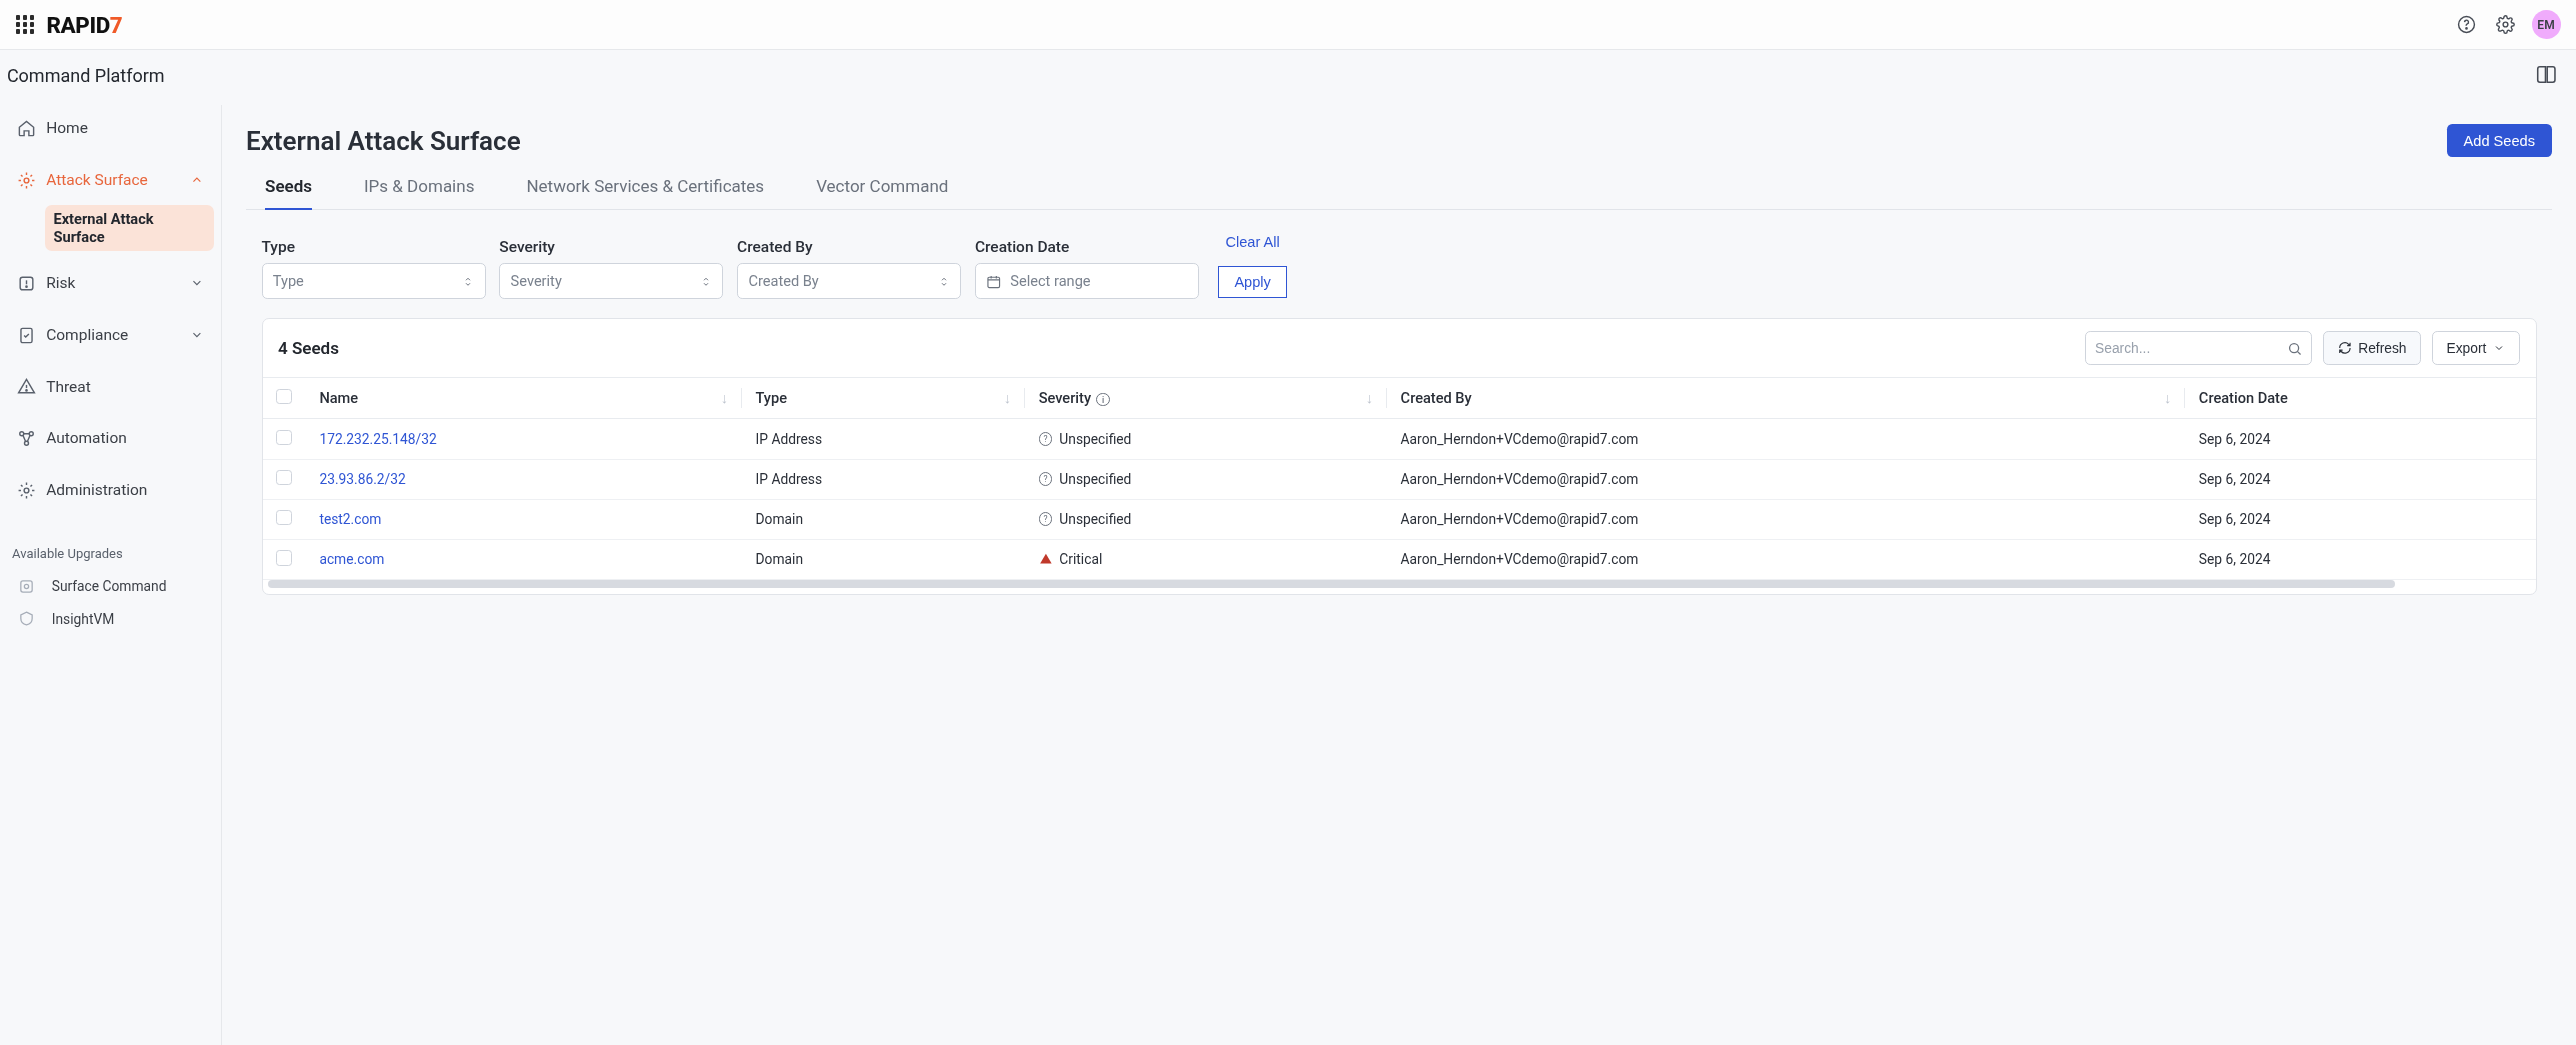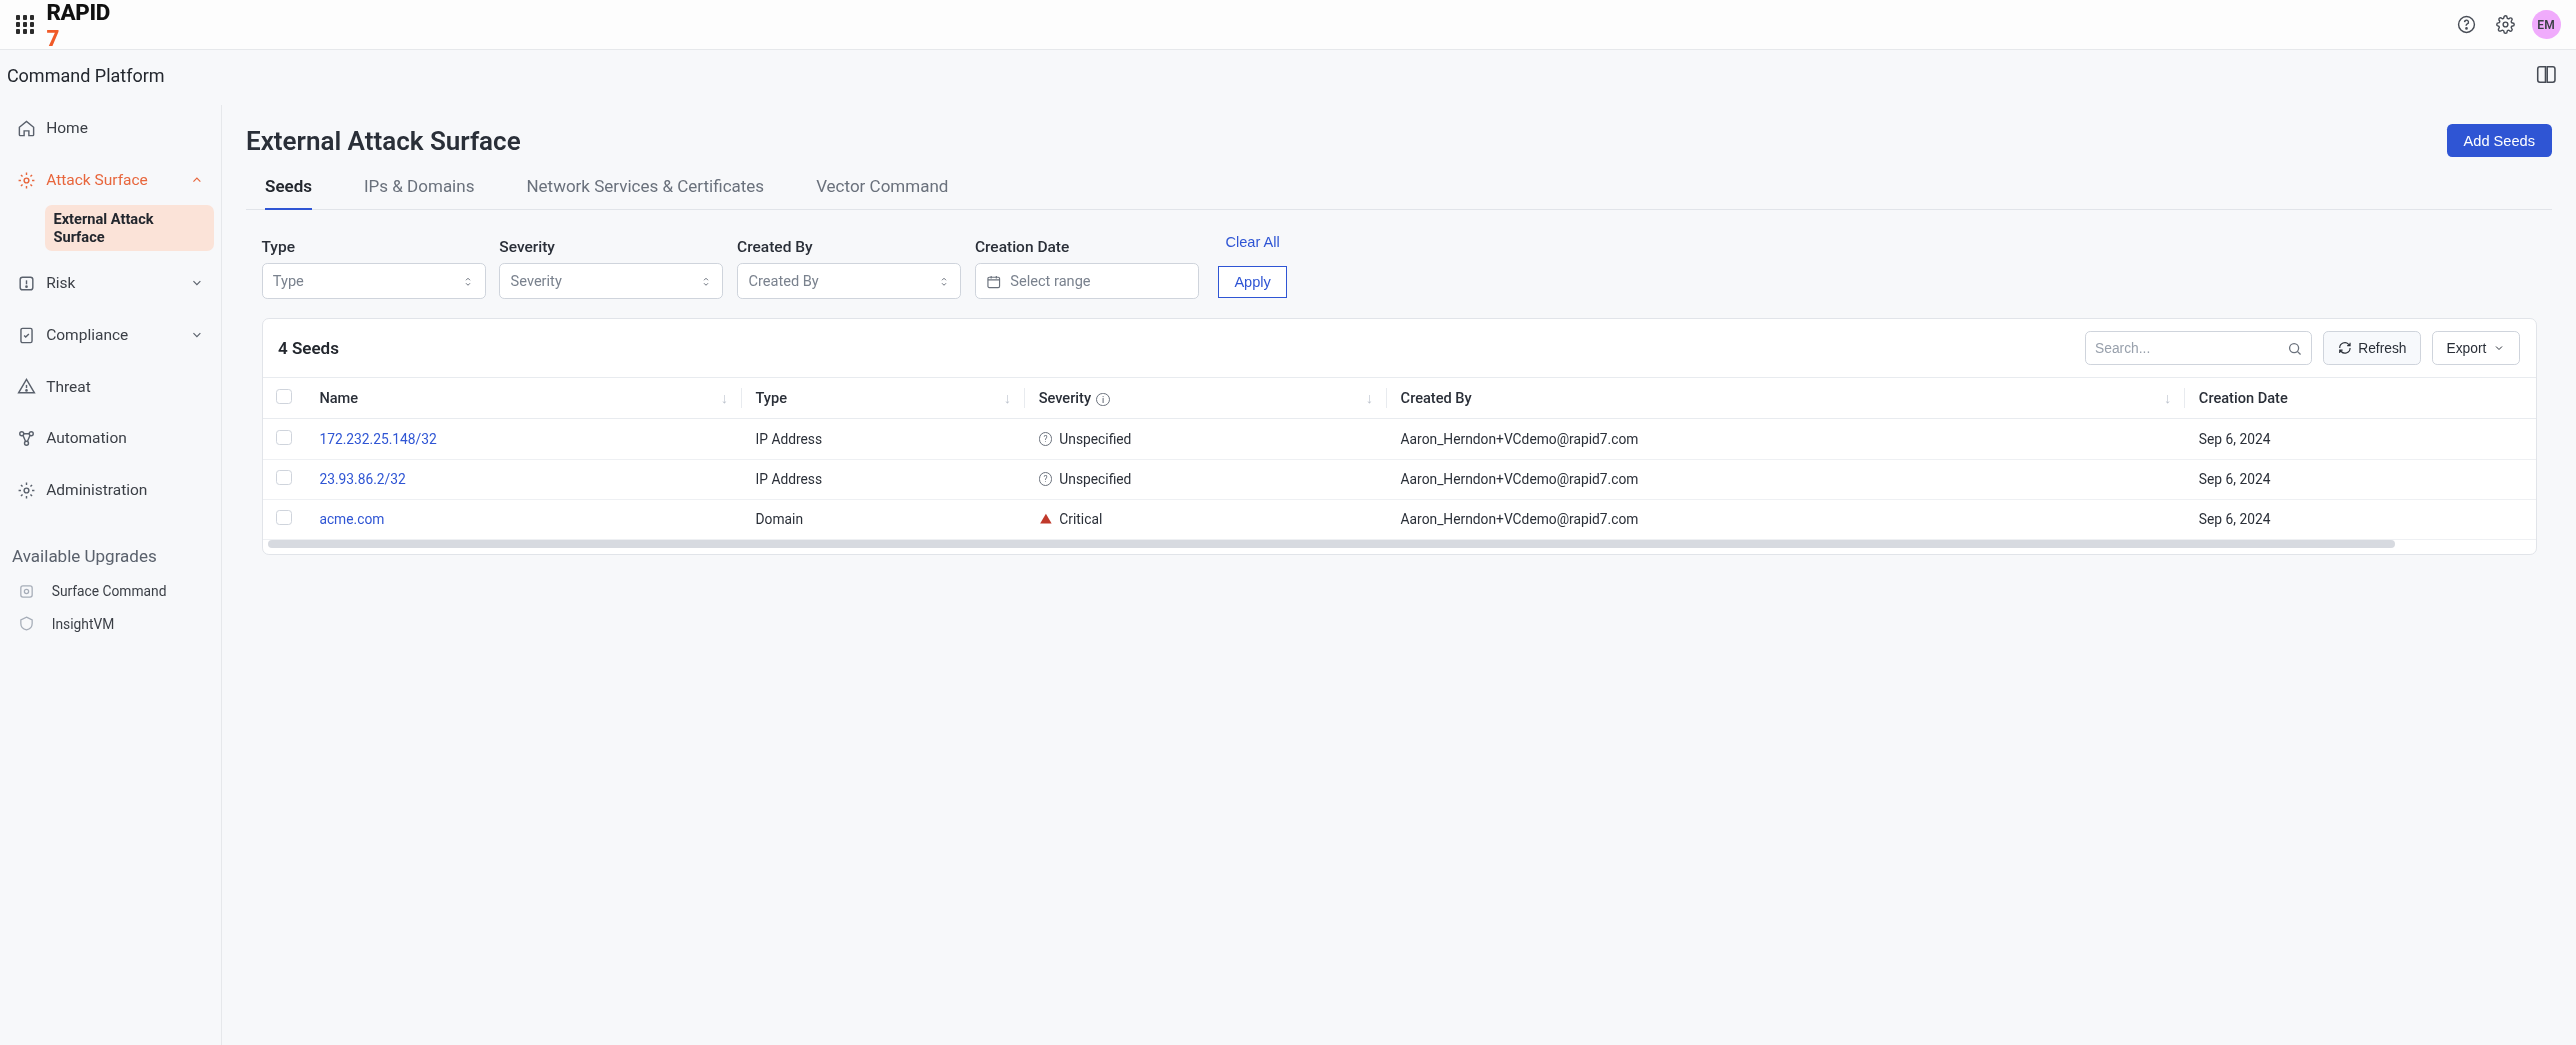--- a/index.html
+++ b/index.html
@@ -1,36 +1,36 @@
 <!DOCTYPE html>
 <html style="font-size:13.8px"><head>
 <meta charset="utf-8">
 <style>
 * { box-sizing: border-box; margin: 0; padding: 0; }
 body { font-family: -apple-system, BlinkMacSystemFont, "Segoe UI", Roboto, Helvetica, Arial, sans-serif; background: #f7f8fa; color: #23272e; }
 .topbar { display: flex; align-items: center; justify-content: space-between; padding: 6.9px 15.5px; background: #fdfdfd; border-bottom: 0.9px solid #e6e8eb; height: 50px; }
 .topbar-left { display: flex; align-items: center; gap: 12px; }
 .apps-icon { width: 19px; height: 19px; display: grid; grid-template-columns: repeat(3,1fr); grid-template-rows: repeat(3,1fr); gap: 2.6px; }
 .apps-icon span { background: #2b2b2b; border-radius: 0.9px; }
-.logo { font-weight: 800; font-size: 22.4px; letter-spacing: -0.4px; color: #111; display: flex; align-items: baseline; flex-direction: column; }
+.logo { font-weight: 800; font-size: 22.4px; letter-spacing: -0.4px; color: #111; display: flex; align-items: baseline; }
 .logo .orange { color: #f05a28; }
 .topbar-right { display: flex; align-items: center; gap: 12px; }
 .icon-btn { width: 27.6px; height: 27.6px; display: flex; align-items: center; justify-content: center; border-radius: 50%; cursor: pointer; color: #474c55; }
 .avatar { width: 29px; height: 29px; border-radius: 50%; background: #f0abfc; display: flex; align-items: center; justify-content: center; font-size: 12px; font-weight: 600; color: #3b3f46; }
 .breadcrumb-bar { display: flex; align-items: center; justify-content: space-between; padding: 12px 15.5px 15.5px 6.9px; }
 .breadcrumb { font-size: 18px; color: #23272e; padding-left: 0; }
 .layout { display: flex; }
 .sidebar { width: 222px; min-width: 222px; border-right: 0.9px solid #e6e8eb; padding: 5.2px 6.9px 17px 6.9px; background: #f7f8fa; height: calc(100vh - 93px); overflow-y: auto; }
 .nav-item { display: flex; align-items: center; gap: 10px; padding: 8.6px 10.3px; font-size: 15.5px; color: #3b3f46; border-radius: 5.2px; cursor: pointer; margin-bottom: 15.5px; }
 .nav-item .chev { margin-left: auto; }
 .nav-item.active-parent { color: #e8663c; }
 .nav-sub { margin: -8.6px 0 13.8px 38px; }
 .nav-sub-item { padding: 5.2px 8.6px; font-size: 14.6px; color: #23272e; cursor: pointer; border-radius: 6.9px; display: inline-block; }
 .nav-sub-item.selected { background: #fbe3d8; font-weight: 700; }
-.upgrades-label { font-size: 17px; color: #5a616c; padding: 22.4px 6.9px 8.6px 5.2px; }
+.upgrades-label { font-size: 13px; color: #5a616c; padding: 22.4px 6.9px 8.6px 5.2px; }
 .upgrade-item { display: flex; align-items: center; gap: 15.5px; padding: 6.9px 10.3px; font-size: 13.8px; color: #3b3f46; cursor: pointer; }
 .upgrade-item .uicon { width: 19px; height: 19px; color: #a6adb8; display:flex; align-items:center; justify-content:center;}
 .main { flex: 1; padding: 19px 24px 24px 24px; overflow: auto; }
 .page-header { display: flex; align-items: center; justify-content: space-between; margin-bottom: 13.8px; }
 .page-title { font-size: 26px; font-weight: 600; color: #2a2f38; }
 .add-btn { background: #2f55d4; color: #fff; border: none; padding: 8.6px 17px; font-size: 14.6px; border-radius: 5.2px; cursor: pointer; font-weight: 500; }
 .tabs { display: flex; gap: 52px; border-bottom: 0.9px solid #e1e4e9; margin-bottom: 24px; padding-left: 19px; }
 .tab { padding: 5.2px 0 12px 0; font-size: 17px; color: #6a717c; cursor: pointer; border-bottom: 2.6px solid transparent; margin-bottom: -0.9px; }
 .tab.active { color: #23272e; font-weight: 600; border-bottom-color: #2f55d4; }
 .filters { display: flex; align-items: flex-end; gap: 13.8px; padding: 0 15.5px 19px 15.5px; }
@@ -339,20 +339,33 @@
                 <div class="sev-cell">
                   <span class="sev-unspec-icon">?</span>
                   <span>Unspecified</span>
                 </div>
               </td>
               <td>Aaron_Herndon+VCdemo@rapid7.com</td>
               <td>Sep 6, 2024</td>
             </tr>
             <tr>
               <td class="check-cell"><span class="chk"></span></td>
+              <td><span class="seed-link">test2.com</span></td>
+              <td>Domain</td>
+              <td>
+                <div class="sev-cell">
+                  <span class="sev-unspec-icon">?</span>
+                  <span>Unspecified</span>
+                </div>
+              </td>
+              <td>Aaron_Herndon+VCdemo@rapid7.com</td>
+              <td>Sep 6, 2024</td>
+            </tr>
+            <tr>
+              <td class="check-cell"><span class="chk"></span></td>
               <td><span class="seed-link">acme.com</span></td>
               <td>Domain</td>
               <td>
                 <div class="sev-cell">
                   <svg width="13.8" height="13.8" viewBox="0 0 24 24" class="sev-crit-icon">
                     <path d="M12 3 2 20h20z" fill="#c0392b"></path>
                   </svg>
                   <span>Critical</span>
                 </div>
               </td>

